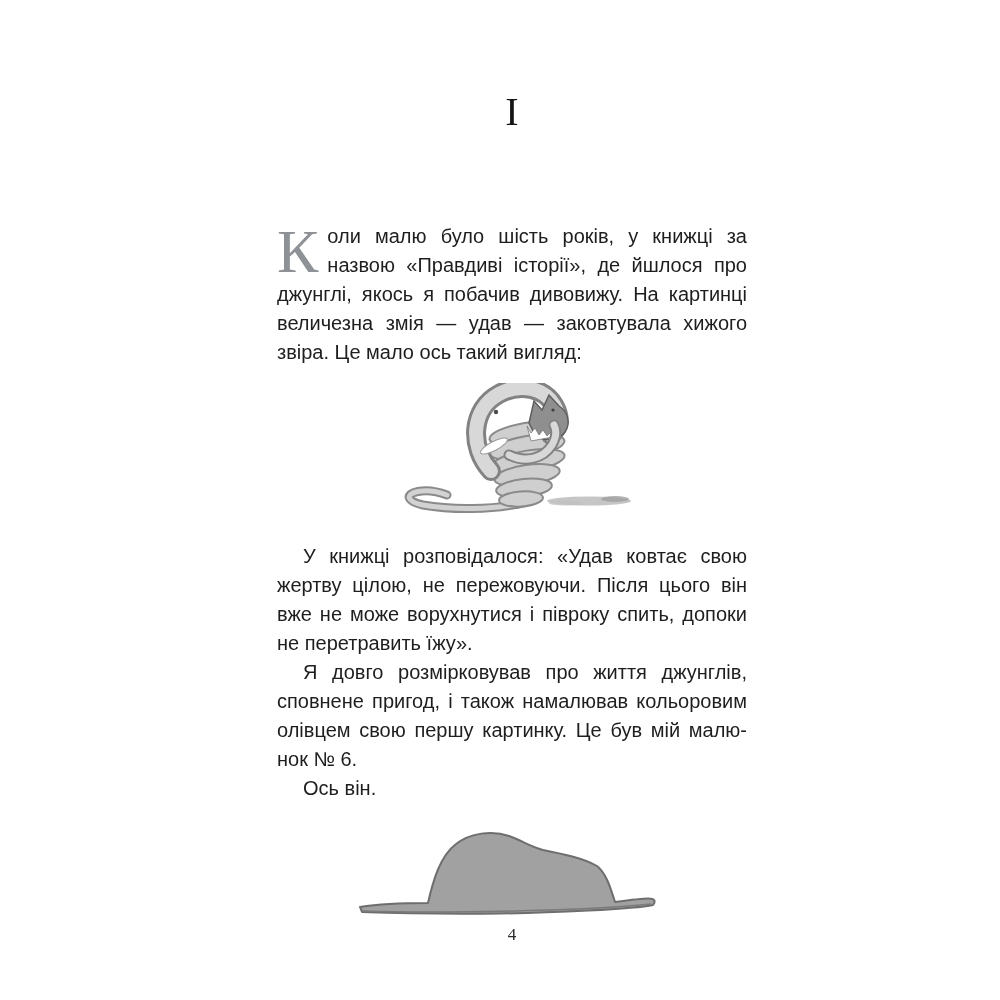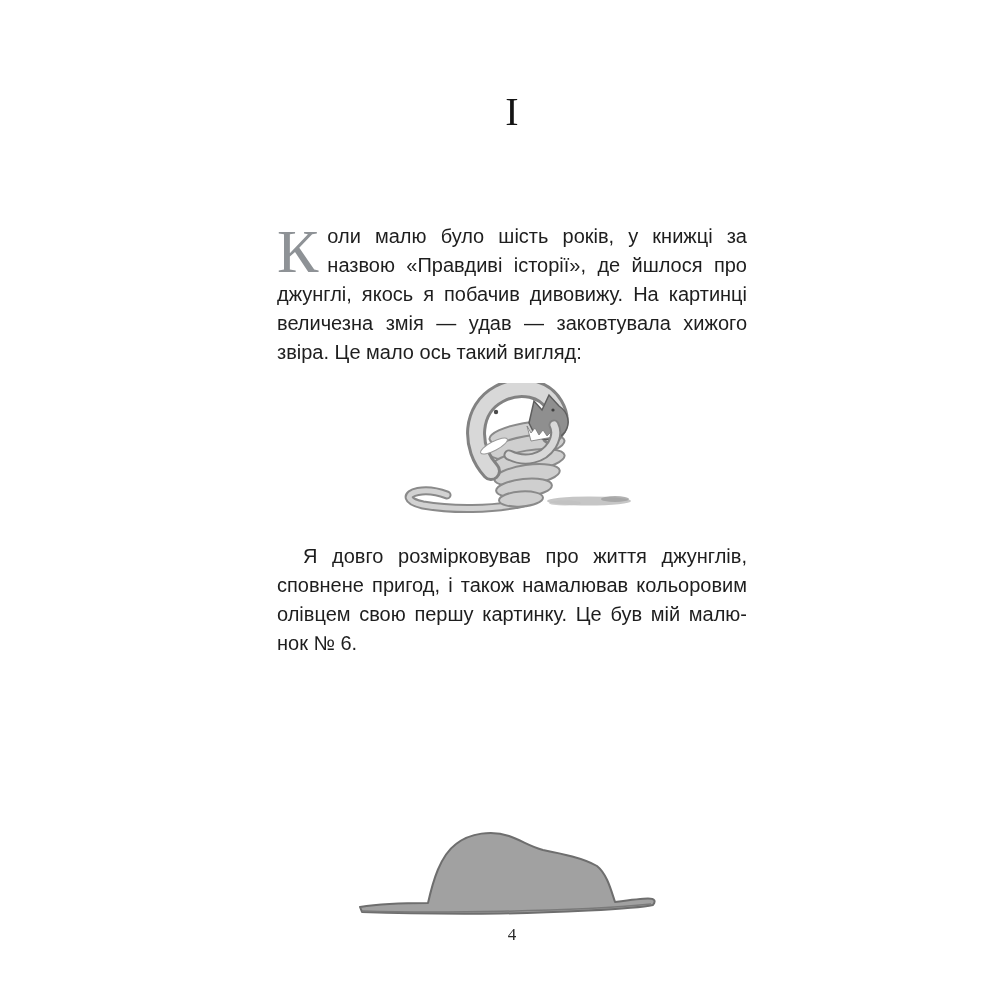--- a/index.html
+++ b/index.html
@@ -92,21 +92,23 @@
       <circle cx="160" cy="27" r="1.6" fill="#3f3f3f"></circle>
     </g>
 
     <g>
       <path d="M116,72 C132,80 150,76 159,62 C163,55 164,48 161,42" fill="none" stroke="#828282" stroke-width="11" stroke-linecap="round"></path>
       <path d="M116,72 C132,80 150,76 159,62 C163,55 164,48 161,42" fill="none" stroke="#d8d8d8" stroke-width="7" stroke-linecap="round"></path>
     </g>
   </svg>
 
   <div class="text-block tb2">
+    <p>У книжці розповідалося: «Удав ковтає свою жертву цілою, не пережовуючи. Після цього він вже не може ворухнутися і півроку спить, допоки не перетравить їжу».</p>
     <p>Я довго розмірковував про життя джунглів, сповнене пригод, і також намалював кольоровим олівцем свою першу картинку. Це був мій малю­нок № 6.</p>
+    <p>Ось він.</p>
   </div>
 
   <svg class="illus illus-hat" width="310" height="120" viewBox="0 0 310 120" role="img">
     <g>
       <path d="M10,94
                C35,90 58,90 78,90
                C83,68 90,43 106,31
                C120,20 142,17 159,23
                C173,28 179,33 193,37
                C213,41 233,45 247,53

